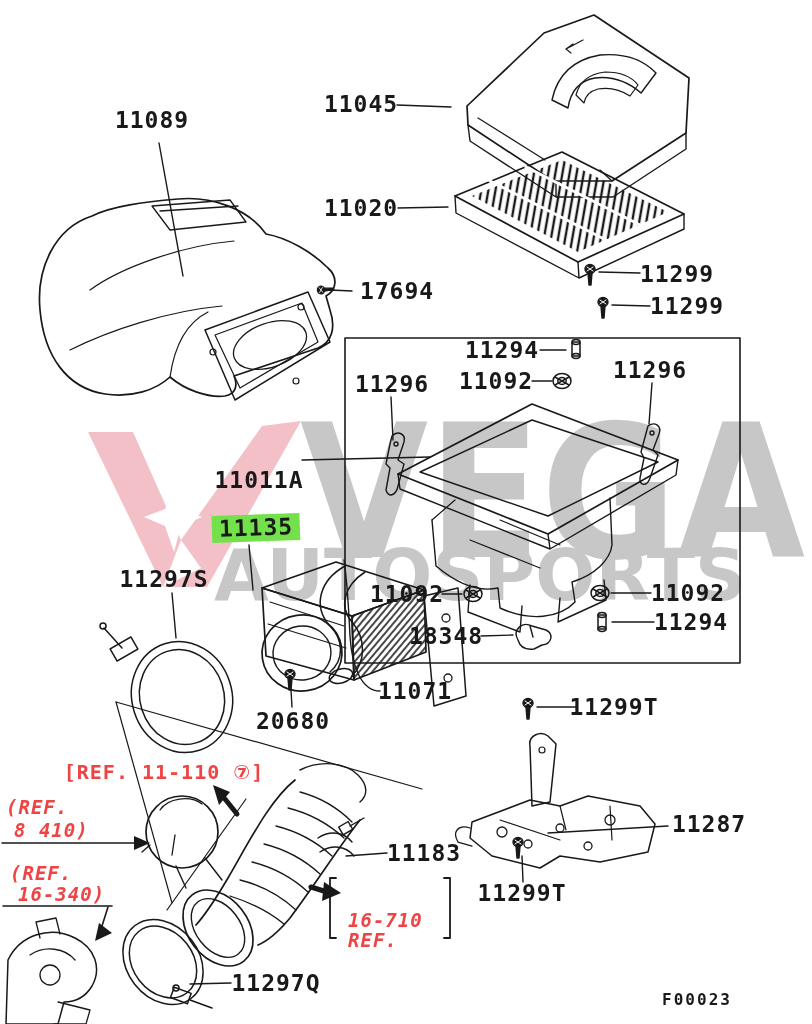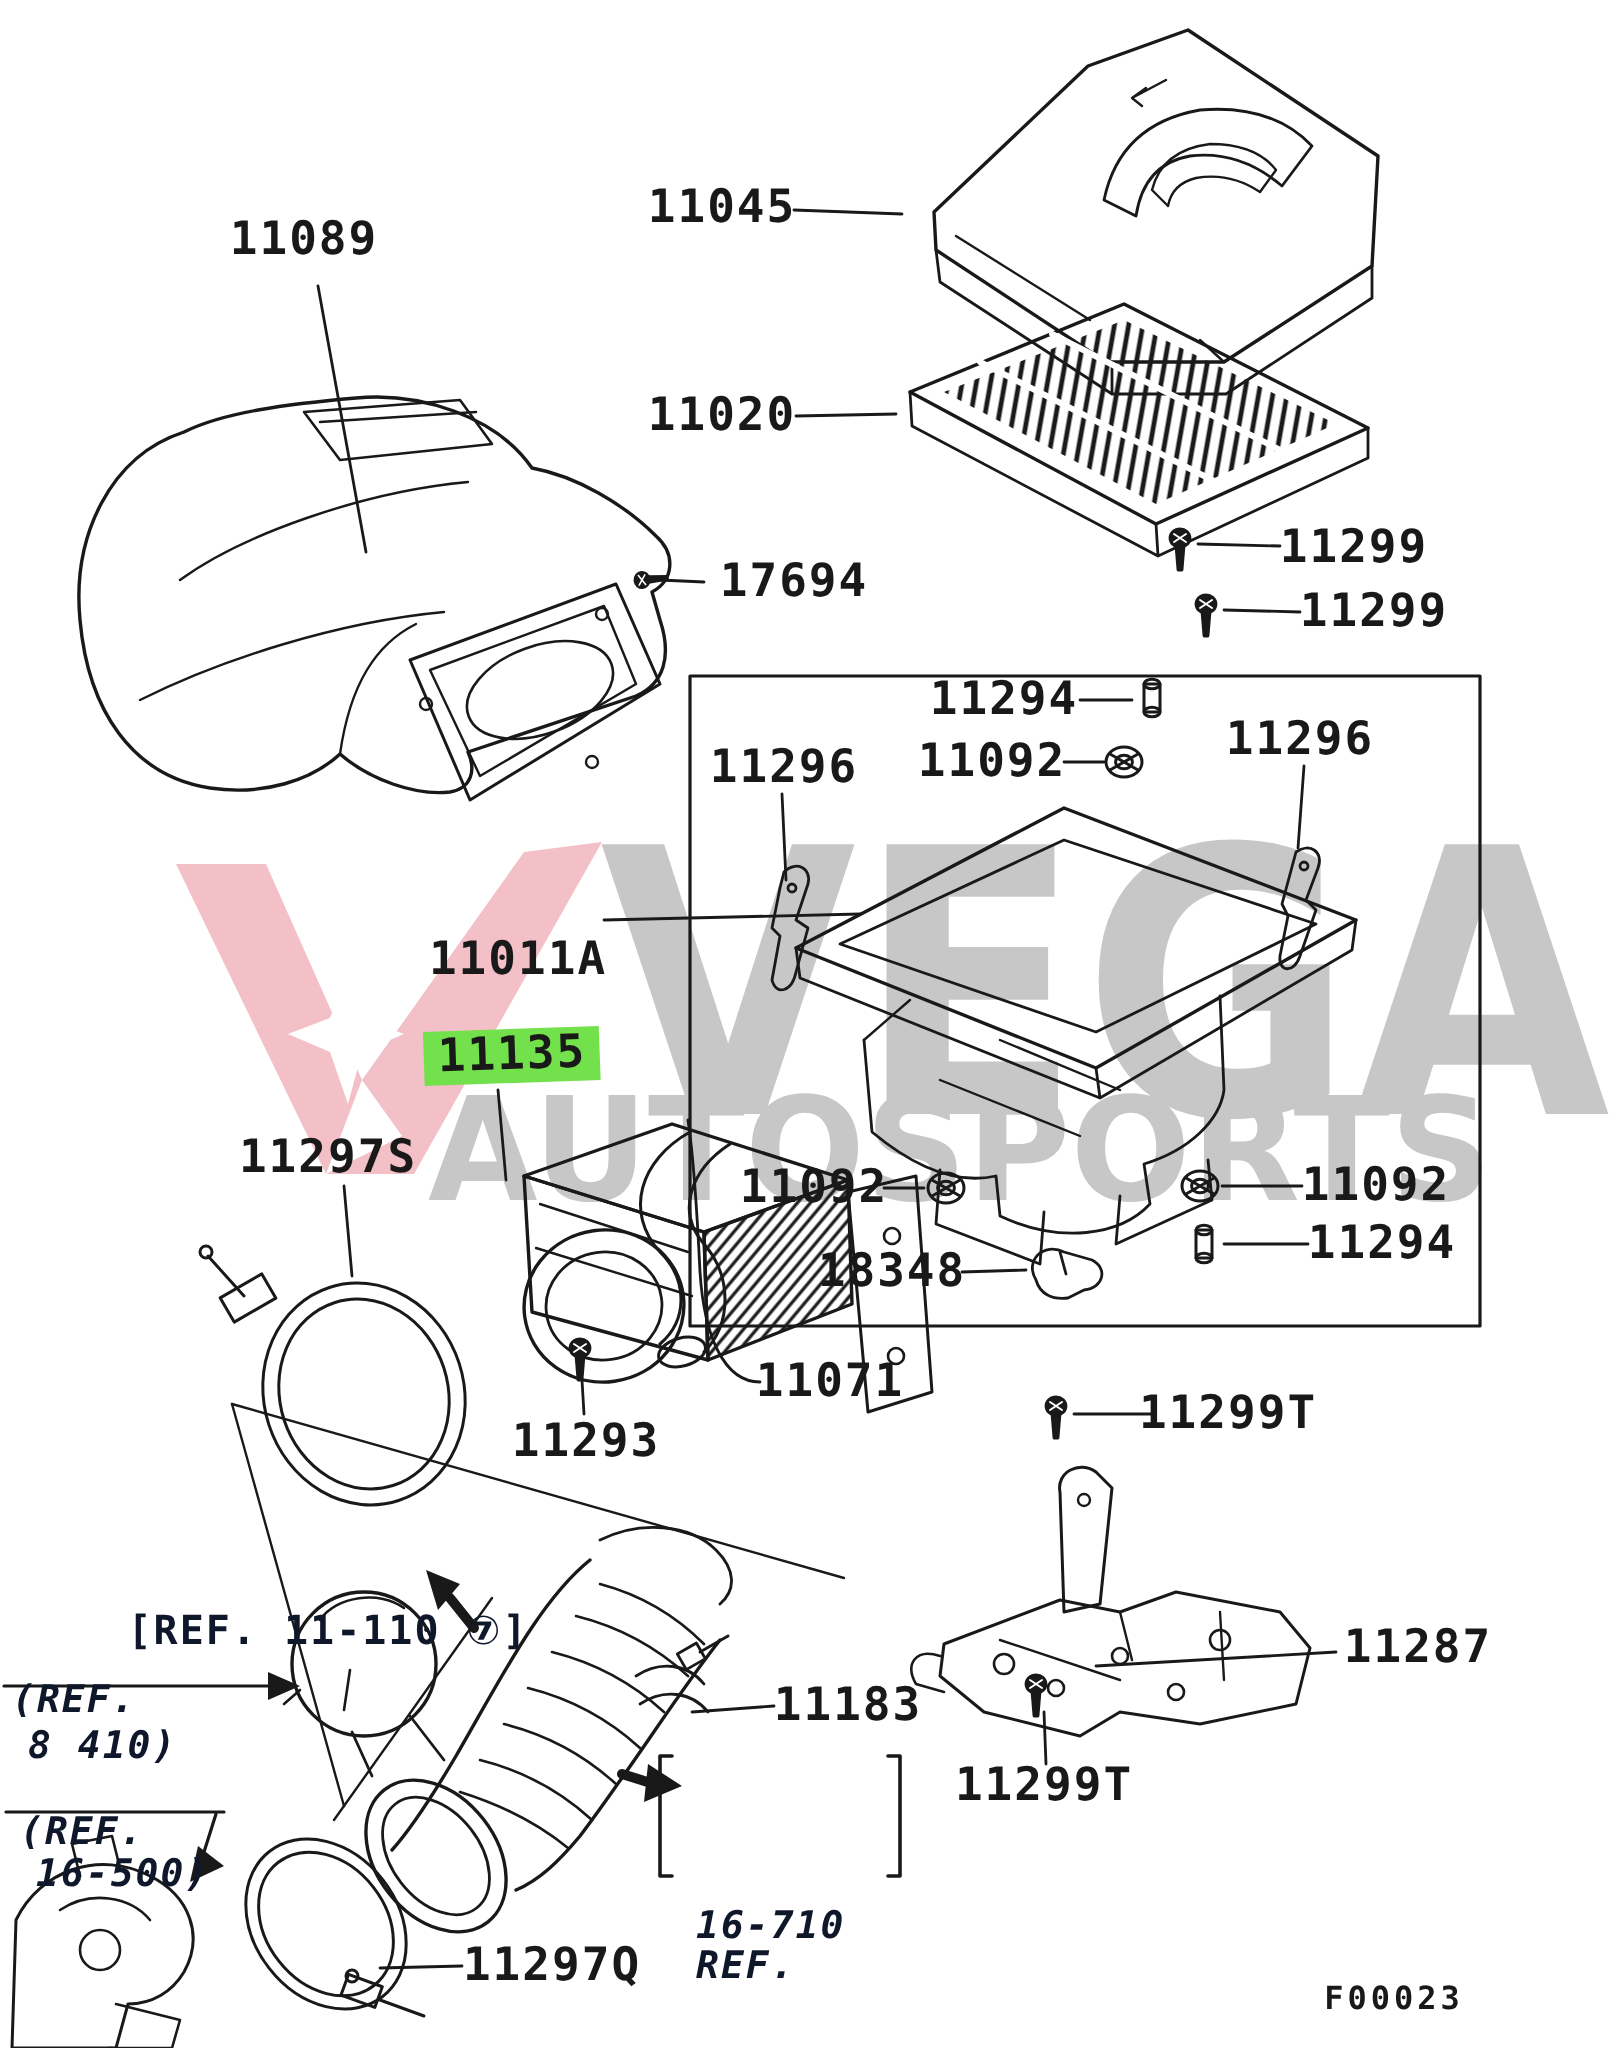--- a/index.html
+++ b/index.html
@@ -5,21 +5,21 @@
   html,body{margin:0;padding:0;background:#ffffff;}
   #stage{position:relative;width:812px;height:1024px;background:#ffffff;overflow:hidden;
          font-family:"DejaVu Sans Mono",monospace;}
   #artwork{position:absolute;left:0;top:0;}
   .plabel{position:absolute;transform:translate(-50%,-50%);
           font:bold 23px "DejaVu Sans Mono",monospace;letter-spacing:1px;
           color:#191919;white-space:nowrap;}
   .phl{background:#72e14b;padding:0 7px 1px 7px;
        transform:translate(-50%,-50%) rotate(-2deg);}
   .pref{position:absolute;font:bold 19px "DejaVu Sans Mono","DejaVu Sans",monospace;
-        letter-spacing:1px;color:#0f172a;white-space:nowrap;margin-top:43px;}
+        letter-spacing:1px;color:#ef4444;white-space:nowrap;}
   .centered{transform:translate(-50%,-50%);}
   .leftal{transform:translateY(-50%);font-style:italic;}
   .small-num{font:bold 16px "DejaVu Sans Mono",monospace;letter-spacing:2px;}
 </style>
 </head>
 <body>
 
 <div id="stage">
 
 <svg id="artwork" width="812" height="1024" viewBox="0 0 812 1024">
@@ -255,29 +255,29 @@
 <div class="plabel" style="left:392px;top:384px">11296</div>
 <div class="plabel" style="left:650px;top:370px">11296</div>
 <div class="plabel" style="left:259px;top:480px">11011A</div>
 <div class="plabel phl" style="left:256px;top:528px">11135</div>
 <div class="plabel" style="left:164px;top:579px">11297S</div>
 <div class="plabel" style="left:407px;top:594px">11092</div>
 <div class="plabel" style="left:688px;top:593px">11092</div>
 <div class="plabel" style="left:691px;top:622px">11294</div>
 <div class="plabel" style="left:446px;top:636px">18348</div>
 <div class="plabel" style="left:415px;top:691px">11071</div>
-<div class="plabel" style="left:293px;top:721px">11293</div>
+<div class="plabel" style="left:293px;top:721px">20680</div>
 <div class="plabel" style="left:614px;top:707px">11299T</div>
 <div class="plabel" style="left:709px;top:824px">11287</div>
 <div class="plabel" style="left:424px;top:853px">11183</div>
 <div class="plabel" style="left:522px;top:893px">11299T</div>
 <div class="plabel" style="left:276px;top:983px">11297Q</div>
 <div class="plabel small-num" style="left:697px;top:999px">F00023</div>
 
 <div class="pref centered" style="left:164px;top:772px;font-size:20px">[REF. 11-110 ⑦]</div>
 <div class="pref leftal" style="left:6px;top:807px">(REF.</div>
 <div class="pref leftal" style="left:14px;top:830px">8 410)</div>
 <div class="pref leftal" style="left:10px;top:873px">(REF.</div>
-<div class="pref leftal" style="left:18px;top:894px">16-500)</div>
+<div class="pref leftal" style="left:18px;top:894px">16-340)</div>
 <div class="pref leftal" style="left:348px;top:940px">REF.</div>
 <div class="pref leftal" style="left:348px;top:920px">16-710</div>
 
 </div>
 
 </body></html>

